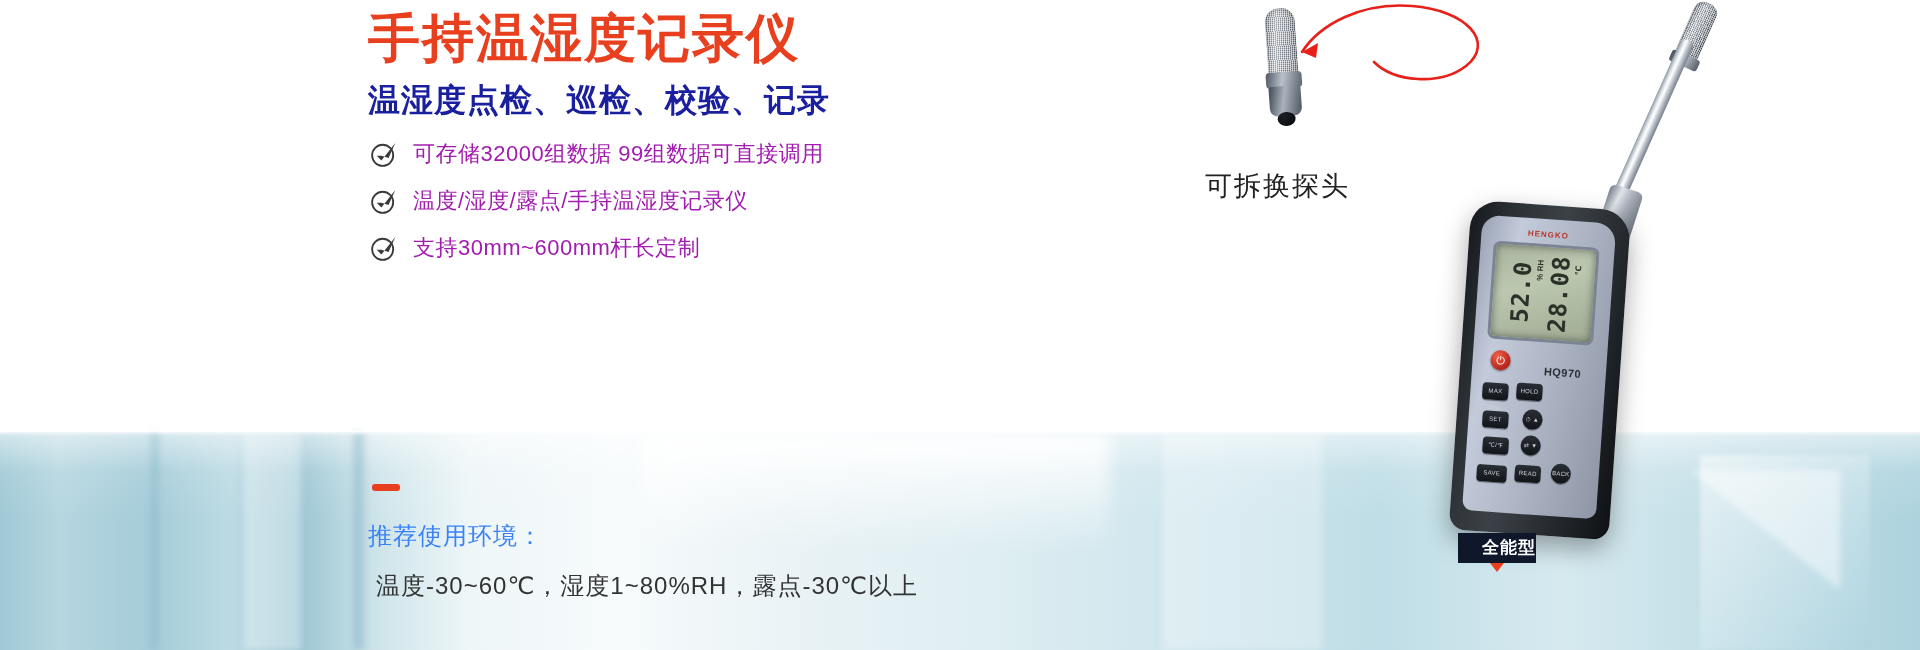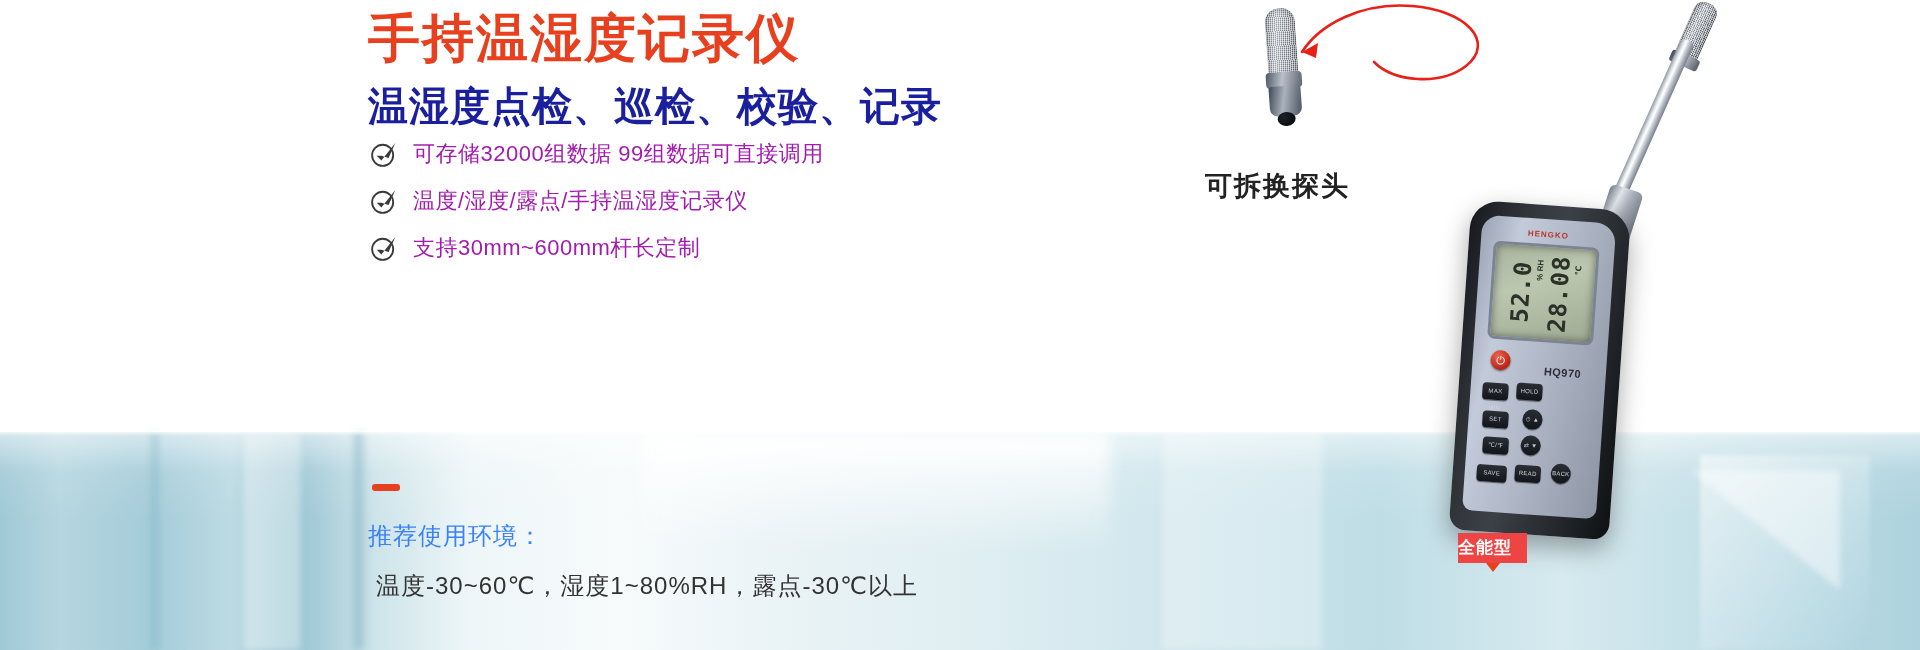--- a/index.html
+++ b/index.html
@@ -83,21 +83,21 @@
     font-size: 52px;
     font-weight: bold;
     letter-spacing: 2px;
     color: #e8401f;
     white-space: nowrap;
   }
 
   .title-sub {
     position: absolute;
     left: 368px; top: 79px;
-    font-size: 40px;
+    font-size: 32px;
     font-weight: bold;
     letter-spacing: 1px;
     color: #1a1f9e;
     white-space: nowrap;
   }
 
   .features {
     position: absolute;
     left: 370px; top: 132px;
     width: 760px;
@@ -144,21 +144,21 @@
     color: #333333;
     letter-spacing: 1px;
     white-space: nowrap;
   }
 
   
   .probe-caption {
     position: absolute;
     left: 1205px; top: 168px;
     font-size: 27px;
-    font-weight: bold;
+    font-weight: normal;
     color: #222222;
     letter-spacing: 2px;
     white-space: nowrap;
   }
 
   
   .probe {
     position: absolute;
     left: 1262px; top: 8px;
     width: 44px; height: 118px;
@@ -373,26 +373,26 @@
     width: 20px; height: 20px;
     border-radius: 50%;
     line-height: 20px;
     font-size: 6px;
   }
   .key.wide { width: 30px; }
 
   .badge-all {
     position: absolute;
     left: 1458px; top: 533px;
-    width: 69px; height: 30px;
-    background: #ef4444;
+    width: 78px; height: 30px;
+    background: #0f172a;
     color: #ffffff;
     font-size: 17px;
     font-weight: bold;
-    text-align: left;
+    text-align: right;
     line-height: 30px;
     letter-spacing: 1px;
   }
   .badge-all::after {
     content: "";
     position: absolute;
     left: 50%; bottom: -9px;
     margin-left: -7px;
     border-left: 7px solid transparent;
     border-right: 7px solid transparent;

